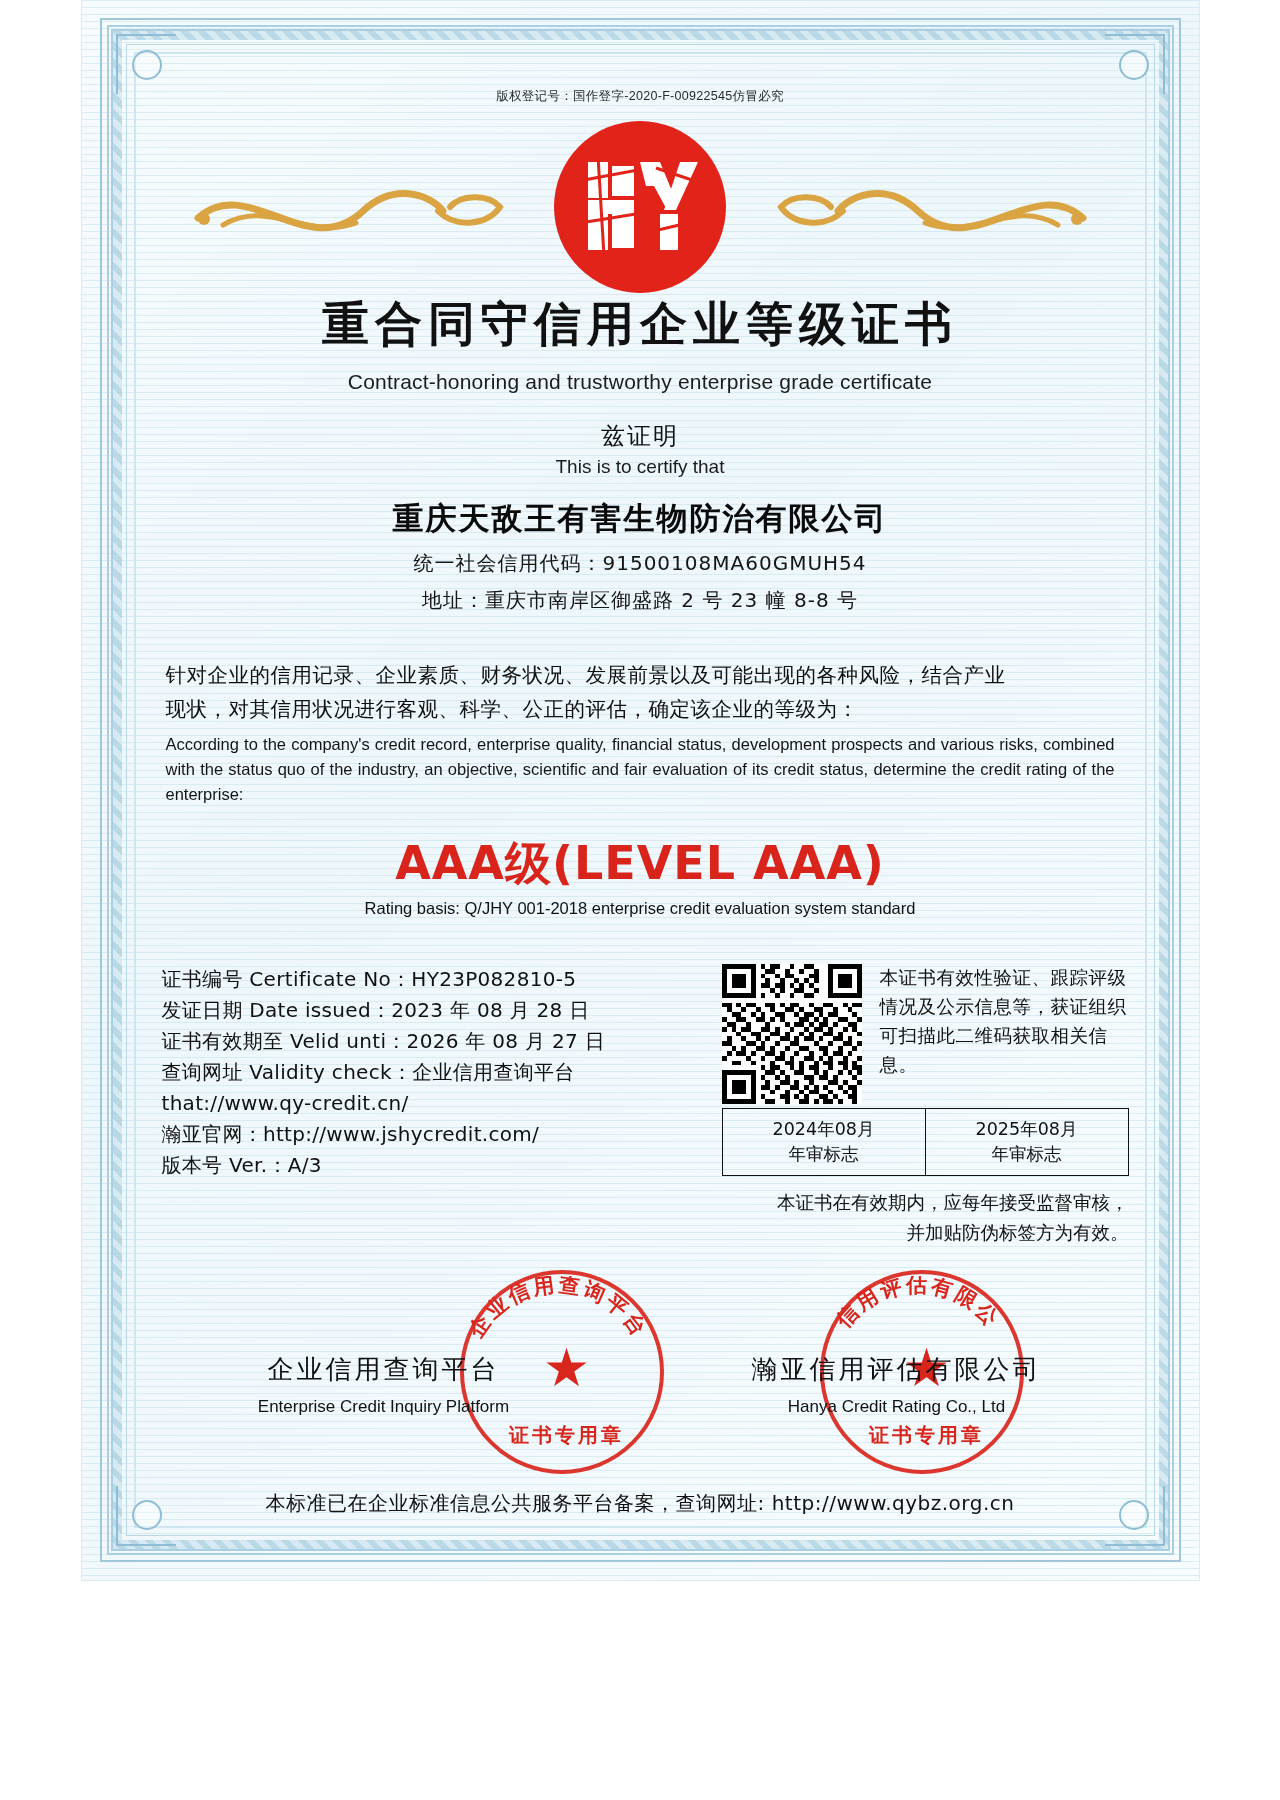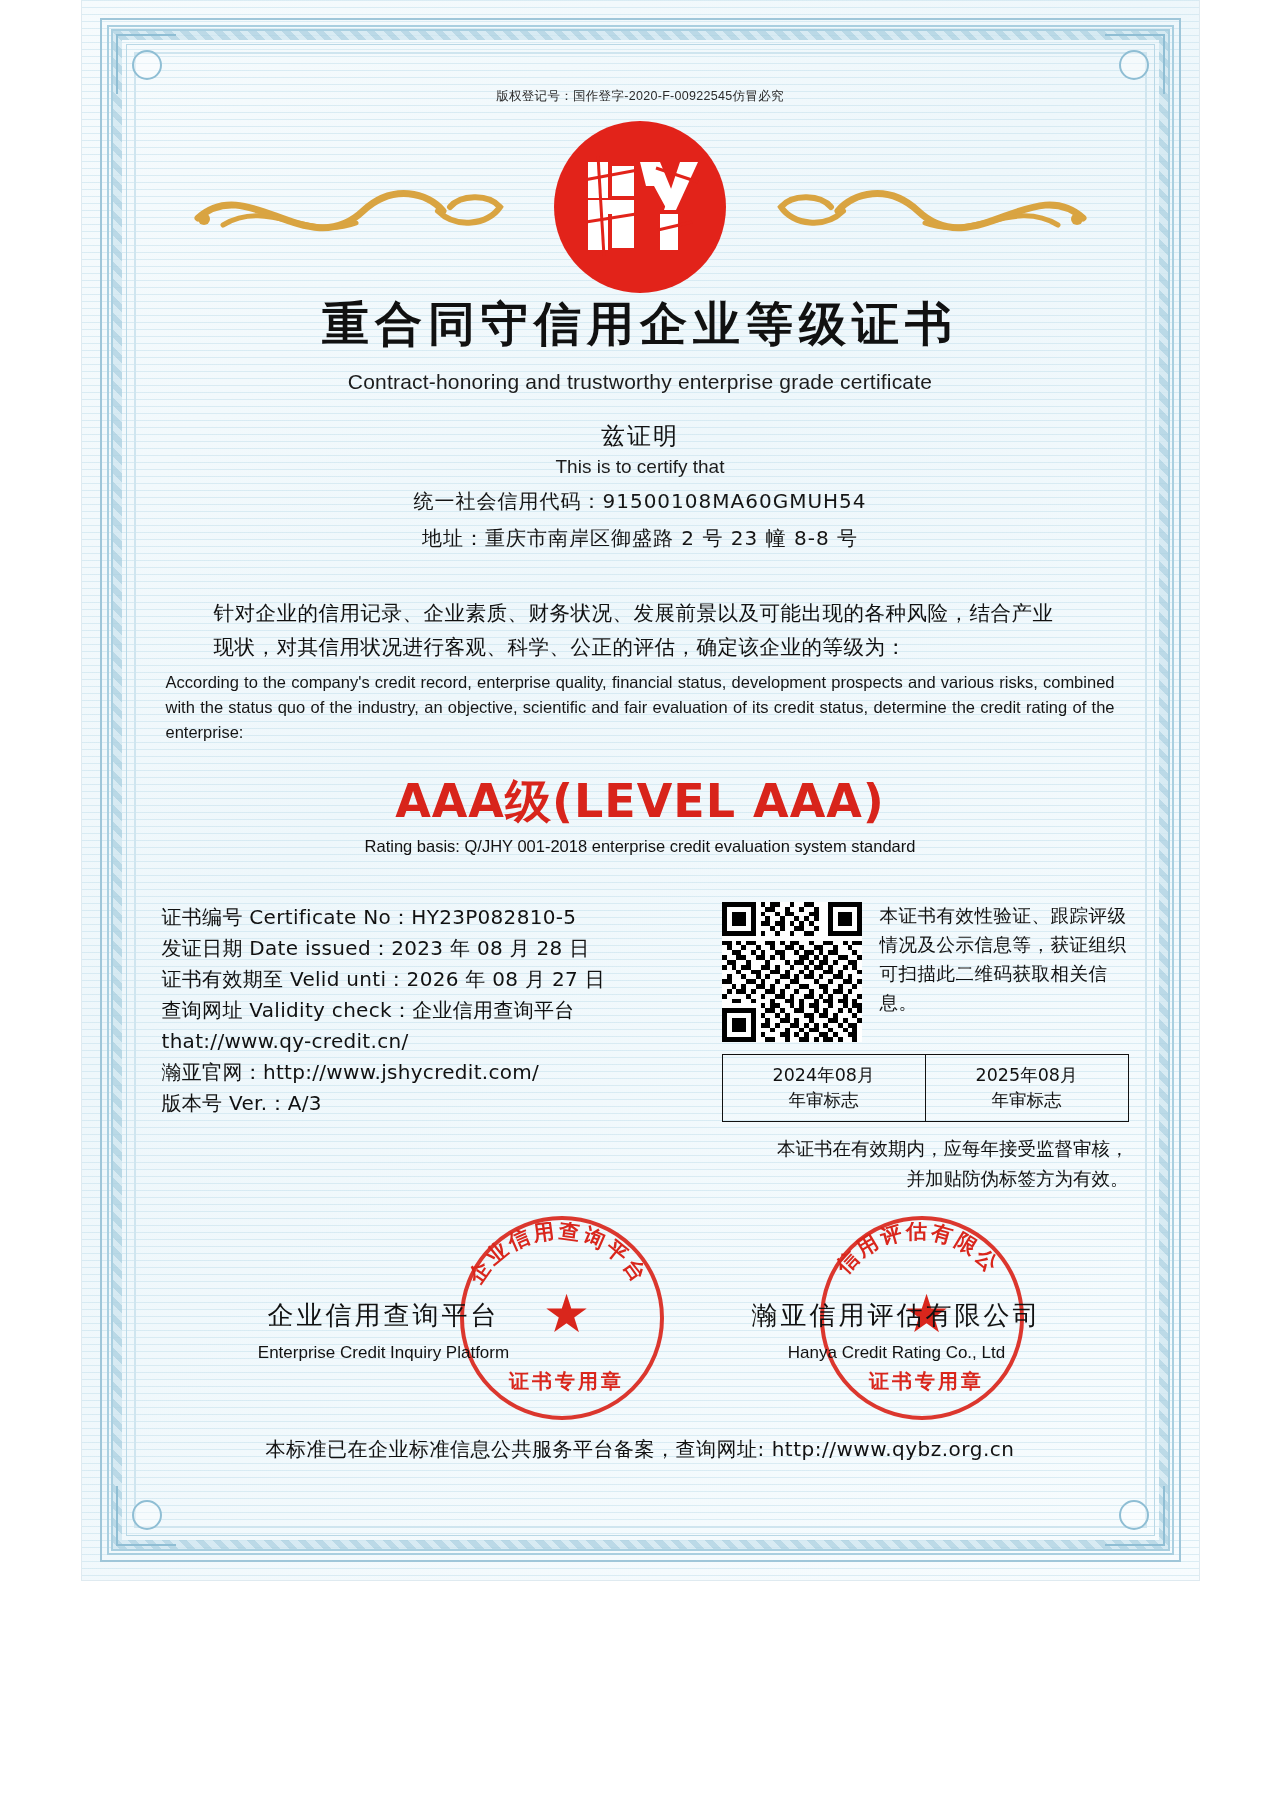--- a/index.html
+++ b/index.html
@@ -137,21 +137,20 @@
     font-family:"DejaVu Sans","Liberation Sans",sans-serif;
   }
 
   
   .para{
     margin:44px 14px 0 14px;
   }
   .para-cn{
     font-size:20.5px;line-height:34px;color:#111;text-align:justify;letter-spacing:.5px;
     font-family:"DejaVu Sans","Liberation Sans",sans-serif;
-    margin-left:48px;
   }
   .para-en{
     font-size:16.5px;line-height:25px;color:#151515;margin-top:6px;text-align:justify;
   }
 
   .level{
     text-align:center;
     font-size:46px;
     font-weight:bold;
     color:#d8241b;
@@ -184,21 +183,21 @@
   }
   .qr-row{display:flex;gap:18px;}
   .qr{
     width:140px;height:140px;flex:none;background:#fff;
   }
   .qr-note{
     font-size:18.5px;line-height:29px;color:#111;letter-spacing:.5px;
     font-family:Liberation Serif, serif;
   }
   .stamp-boxes{
-    display:flex;margin-top:12px;margin-left:0;
+    display:flex;margin-top:4px;margin-left:0;
   }
   .stamp-box{
     flex:1;border:1.6px solid #111;height:66px;
     display:flex;flex-direction:column;align-items:center;justify-content:center;
     font-size:17.5px;color:#111;line-height:25px;
     font-family:"DejaVu Sans","Liberation Sans",sans-serif;
   }
   .stamp-box + .stamp-box{border-left:none;}
   .annual-note{
     margin-top:12px;text-align:right;
@@ -316,20 +315,21 @@
         </svg>
       </div>
     </div>
 
     <div class="title-cn">重合同守信用企业等级证书</div>
     <div class="title-en">Contract-honoring and trustworthy enterprise grade certificate</div>
 
     <div class="certify-cn">兹证明</div>
     <div class="certify-en">This is to certify that</div>
 
+    <div class="company">重庆天敌王有害生物防治有限公司</div>
     <div class="code-line">统一社会信用代码：91500108MA60GMUH54</div>
     <div class="addr-line">地址：重庆市南岸区御盛路 2 号 23 幢 8-8 号</div>
 
     <div class="para">
       <div class="para-cn">针对企业的信用记录、企业素质、财务状况、发展前景以及可能出现的各种风险，结合产业</div>
       <div class="para-cn">现状，对其信用状况进行客观、科学、公正的评估，确定该企业的等级为：</div>
       <div class="para-en">According to the company's credit record, enterprise quality, financial status, development prospects and various risks, combined with the status quo of the industry, an objective, scientific and fair evaluation of its credit status, determine the credit rating of the enterprise:</div>
     </div>
 
     <div class="level">AAA级(LEVEL AAA)</div>

